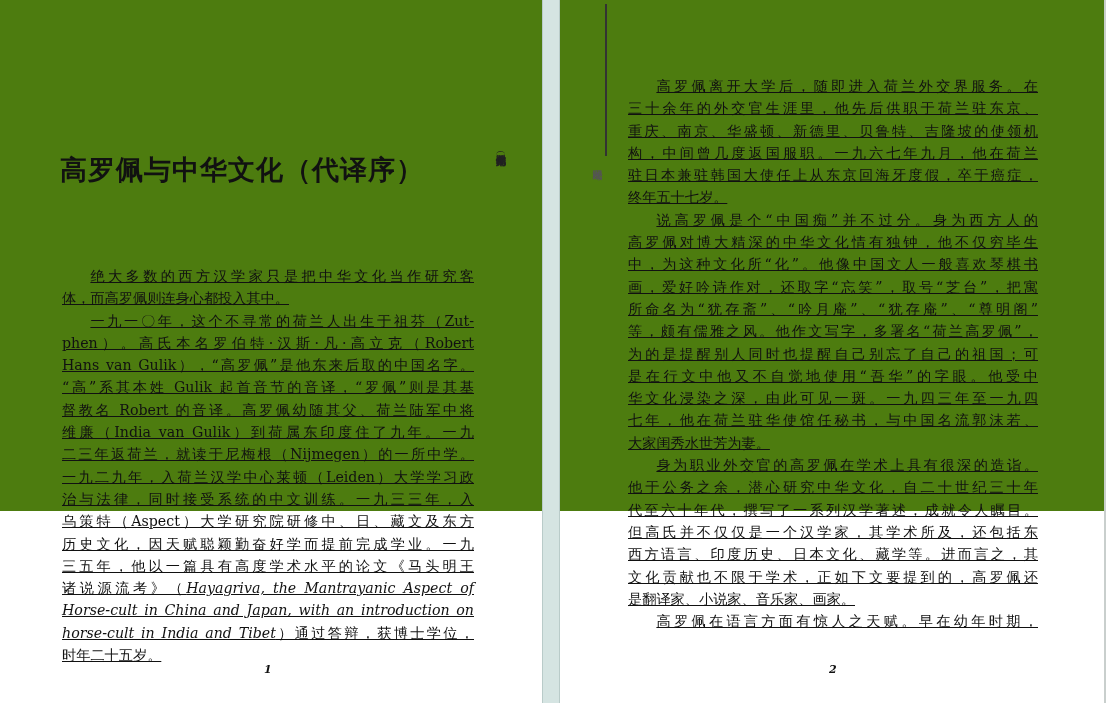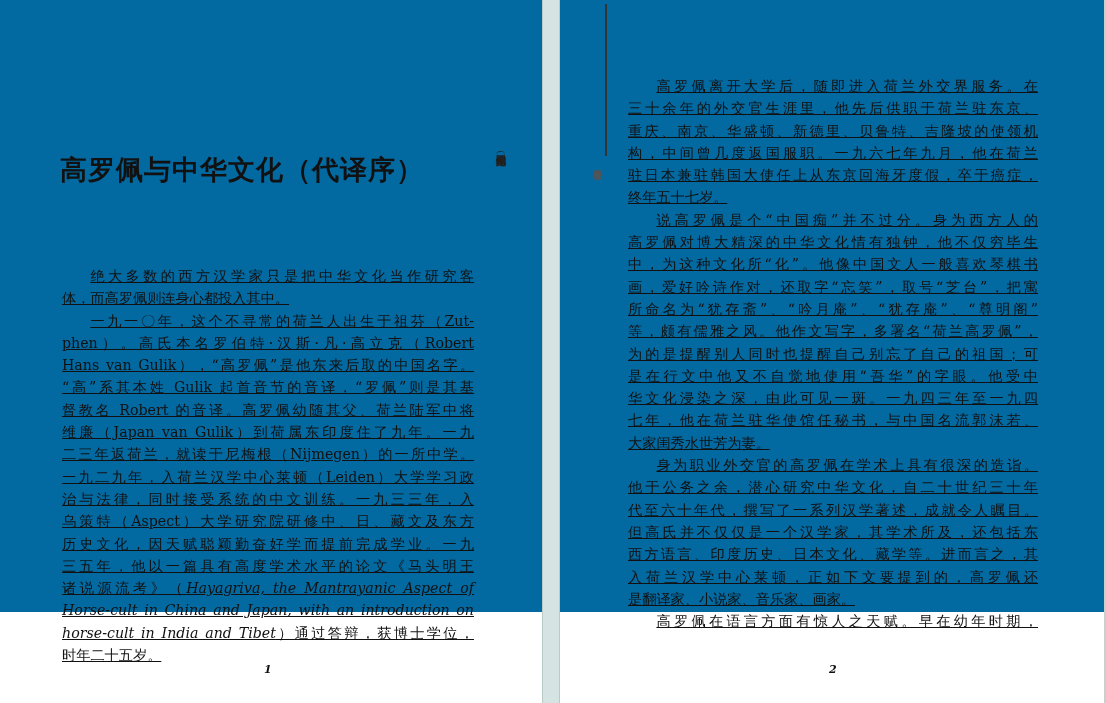--- a/index.html
+++ b/index.html
@@ -2,21 +2,21 @@
 <html><head>
 <meta charset="utf-8">
 <style>
   html, body { margin:0; padding:0; }
   body {
     width:1106px; height:703px; overflow:hidden; position:relative;
     background:#ffffff;
     font-family:"DejaVu Serif", "Liberation Serif", serif;
     color:#111;
   }
-  .page { position:absolute; top:0; height:612px; background:#0369a1; }
+  .page { position:absolute; top:0; height:511px; background:#4d7c0f; }
   .page-left { left:0; width:542px; }
   .spine {
     position:absolute; left:542px; top:0; width:18px; height:703px;
     background:#d5e4e2;
     border-left:1px solid #b9cbc9; border-right:1px solid #b9cbc9;
     box-sizing:border-box;
   }
   .page-right { left:560px; width:544px; }
   .right-border { position:absolute; left:1104px; top:0; width:2px; height:703px; background:#c9cfcd; }
 
@@ -59,21 +59,21 @@
   <div class="title">高罗佩与中华文化（代译序）</div>
   <div class="running-head rh-left">高罗佩与中华文化（代译序）</div>
   <div class="body-text left-body" id="left-body">
       <span class="line indent">绝大多数的西方汉学家只是把中华文化当作研究客</span>
       <span class="line end">体，而高罗佩则连身心都投入其中。</span>
       <span class="line indent">一九一〇年，这个不寻常的荷兰人出生于祖芬（Zut-</span>
       <span class="line">phen）。高氏本名罗伯特·汉斯·凡·高立克（Robert</span>
       <span class="line">Hans van Gulik），“高罗佩”是他东来后取的中国名字。</span>
       <span class="line">“高”系其本姓 Gulik 起首音节的音译，“罗佩”则是其基</span>
       <span class="line">督教名 Robert 的音译。高罗佩幼随其父、荷兰陆军中将</span>
-      <span class="line">维廉（Japan van Gulik）到荷属东印度住了九年。一九</span>
+      <span class="line">维廉（India van Gulik）到荷属东印度住了九年。一九</span>
       <span class="line">二三年返荷兰，就读于尼梅根（Nijmegen）的一所中学。</span>
       <span class="line">一九二九年，入荷兰汉学中心莱顿（Leiden）大学学习政</span>
       <span class="line">治与法律，同时接受系统的中文训练。一九三三年，入</span>
       <span class="line">乌策特（Aspect）大学研究院研修中、日、藏文及东方</span>
       <span class="line">历史文化，因天赋聪颖勤奋好学而提前完成学业。一九</span>
       <span class="line">三五年，他以一篇具有高度学术水平的论文《马头明王</span>
       <span class="line">诸说源流考》（<span class="it">Hayagriva, the Mantrayanic Aspect of</span></span>
       <span class="line"><span class="it">Horse-cult in China and Japan, with an introduction on</span></span>
       <span class="line"><span class="it">horse-cult in India and Tibet</span>）通过答辩，获博士学位，</span>
       <span class="line end">时年二十五岁。</span>
@@ -103,19 +103,19 @@
     <span class="line">为的是提醒别人同时也提醒自己别忘了自己的祖国；可</span>
     <span class="line">是在行文中他又不自觉地使用“吾华”的字眼。他受中</span>
     <span class="line">华文化浸染之深，由此可见一斑。一九四三年至一九四</span>
     <span class="line">七年，他在荷兰驻华使馆任秘书，与中国名流郭沫若、</span>
     <span class="line end">大家闺秀水世芳为妻。</span>
     <span class="line indent">身为职业外交官的高罗佩在学术上具有很深的造诣。</span>
     <span class="line">他于公务之余，潜心研究中华文化，自二十世纪三十年</span>
     <span class="line">代至六十年代，撰写了一系列汉学著述，成就令人瞩目。</span>
     <span class="line">但高氏并不仅仅是一个汉学家，其学术所及，还包括东</span>
     <span class="line">西方语言、印度历史、日本文化、藏学等。进而言之，其</span>
-    <span class="line">入荷兰汉学中心莱顿，正如下文要提到的，高罗佩还</span>
+    <span class="line">文化贡献也不限于学术，正如下文要提到的，高罗佩还</span>
     <span class="line end">是翻译家、小说家、音乐家、画家。</span>
     <span class="line indent">高罗佩在语言方面有惊人之天赋。早在幼年时期，</span>
   </div>
 <div class="folio folio-right">2</div>
 
 <div class="right-border"></div>
 
 </body></html>

